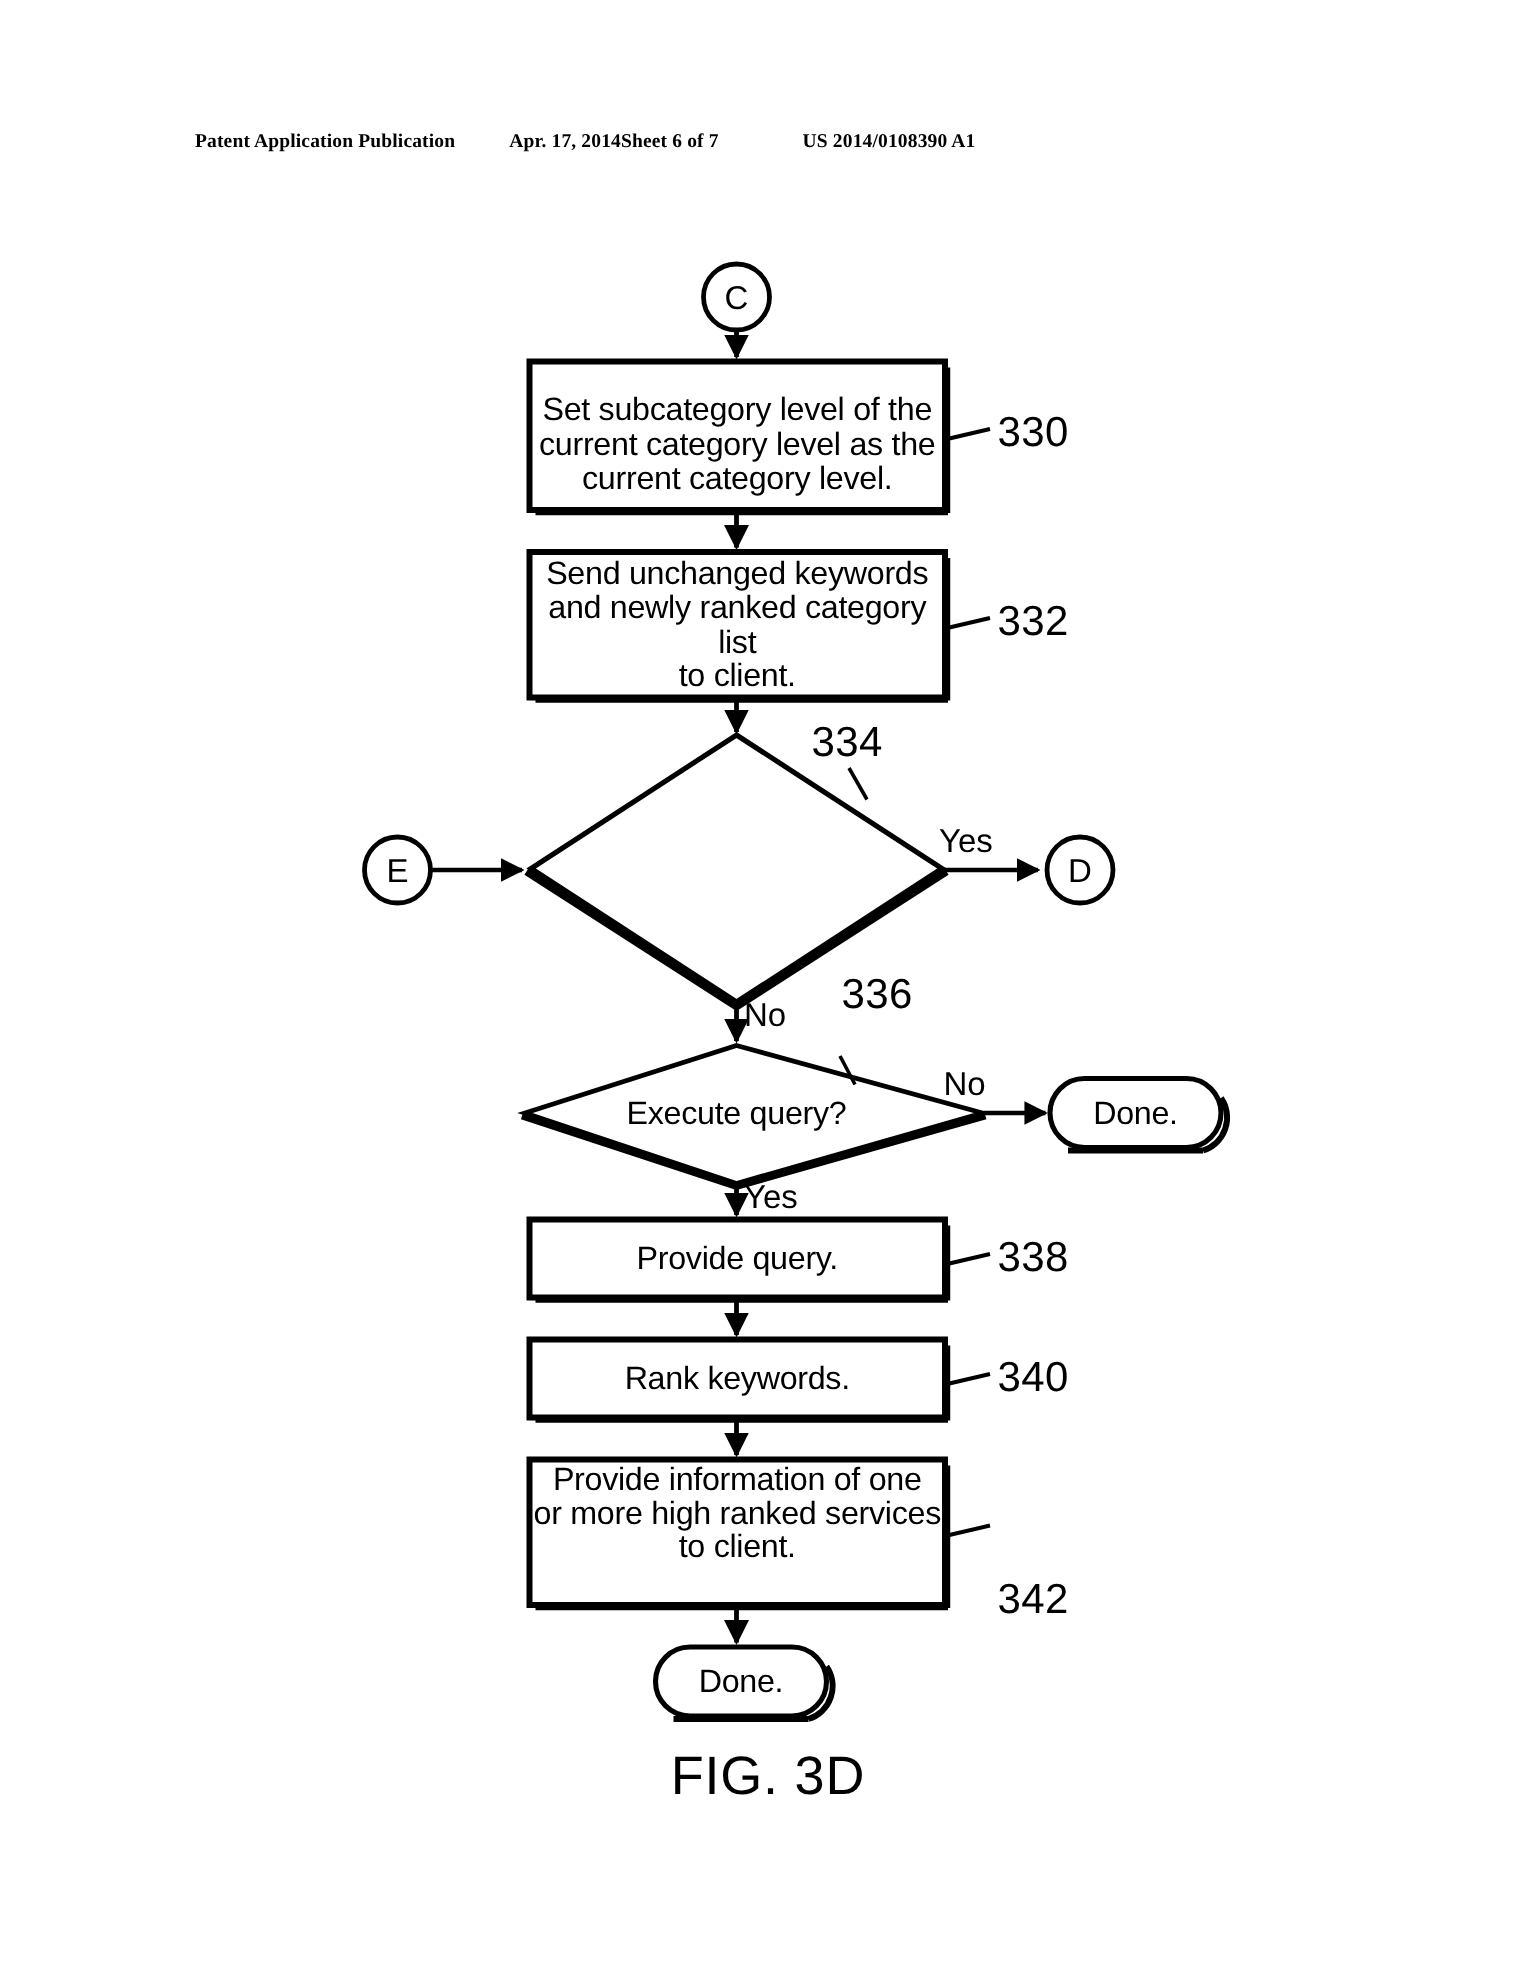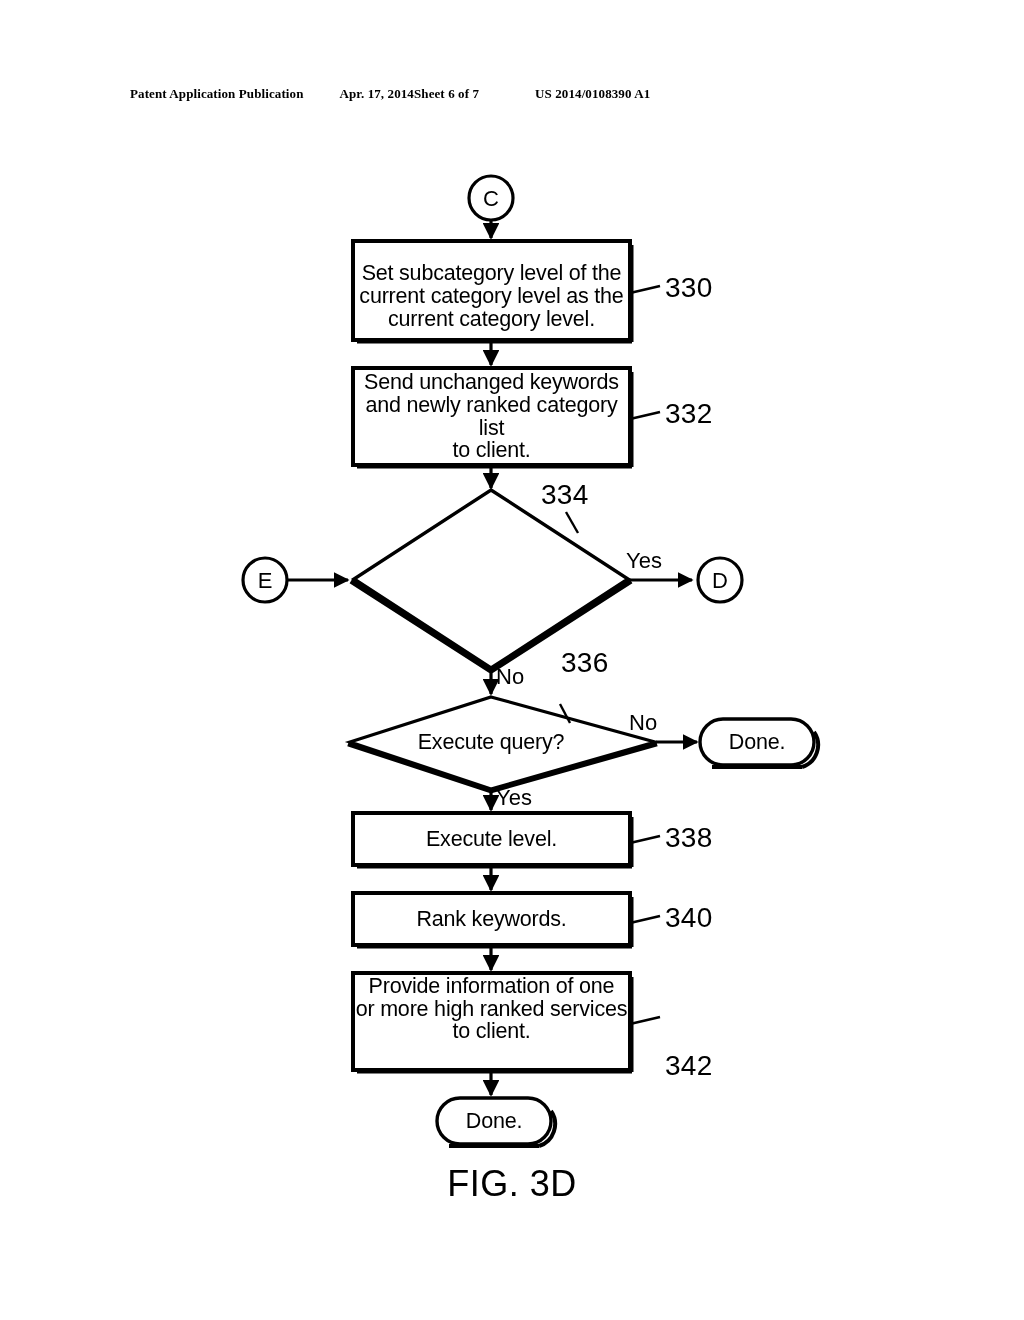--- a/index.html
+++ b/index.html
@@ -196,21 +196,21 @@
   <div class="conn-letter" style="left:245px; top:567px; width:40px; height:28px;">E</div>
   <div class="conn-letter" style="left:700px; top:567px; width:40px; height:28px;">D</div>
 
   <div class="node-text" style="left:355px; top:249px; width:273px; height:95px;">Set subcategory level of the
 current category level as the
 current category level.</div>
   <div class="node-text" style="left:355px; top:370px; width:273px; height:93px;">Send unchanged keywords
 and newly ranked category list
 to client.</div>
   <div class="node-text" style="left:391px; top:722px; width:200px; height:40px;">Execute query?</div>
-  <div class="node-text" style="left:355px; top:815px; width:273px; height:48px;">Execute level.</div>
+  <div class="node-text" style="left:355px; top:815px; width:273px; height:48px;">Provide query.</div>
   <div class="node-text" style="left:355px; top:895px; width:273px; height:48px;">Rank keywords.</div>
   <div class="node-text" style="left:355px; top:975px; width:273px; height:68px;">Provide information of one
 or more high ranked services
 to client.</div>
   <div class="node-text" style="left:702px; top:721px; width:110px; height:42px;">Done.</div>
   <div class="node-text" style="left:439px; top:1100px; width:110px; height:42px;">Done.</div>
 
   <div class="ref-num" style="left:665px; top:272px;">330</div>
   <div class="ref-num" style="left:665px; top:398px;">332</div>
   <div class="ref-num" style="left:541px; top:479px;">334</div>

